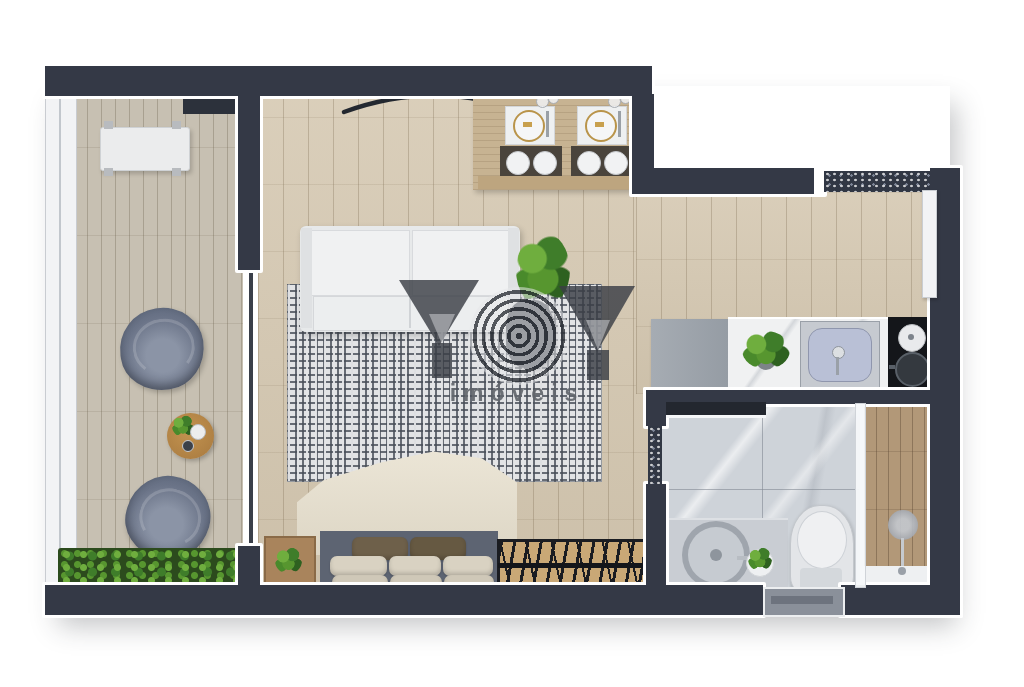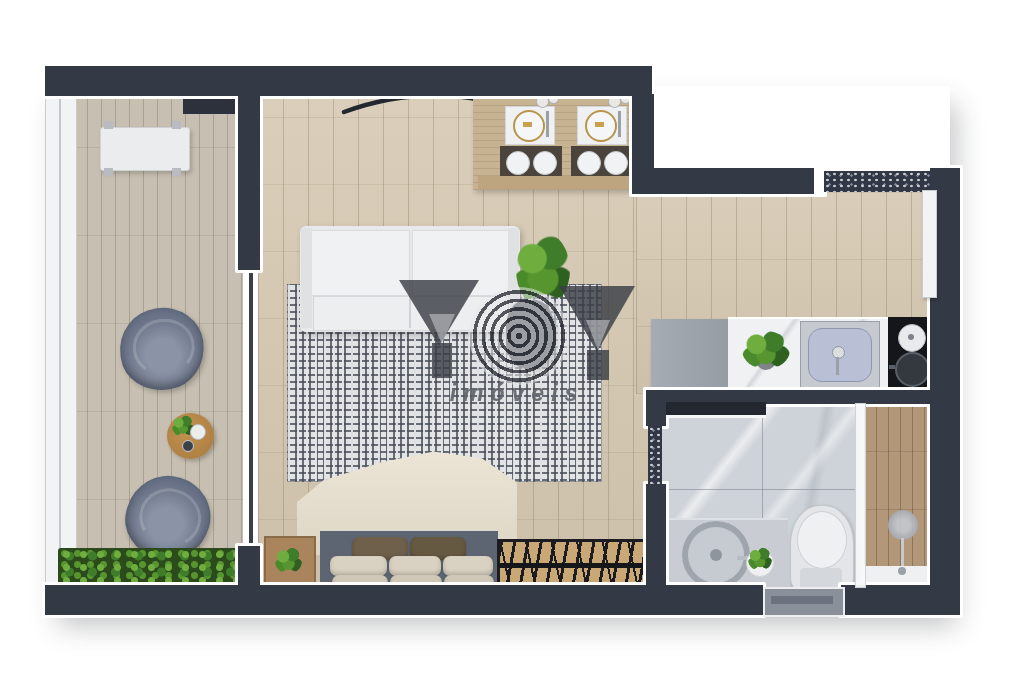--- a/index.html
+++ b/index.html
@@ -54,21 +54,21 @@
   .chair-in{position:absolute;left:16%;top:14%;width:66%;height:62%;border-radius:50%;
     border:3px solid rgba(255,255,255,.16);border-bottom-color:transparent;}
   .pillow{border-radius:7px;box-shadow:inset 0 -3px 4px rgba(0,0,0,.18), 0 1px 2px rgba(0,0,0,.2);}
   .circ{border-radius:50%;}
   .wm{pointer-events:none;}
   .wm-tri{clip-path:polygon(0 0,100% 0,50% 100%);background:rgba(58,62,70,.82);}
   .wm-notch{clip-path:polygon(0 0,100% 0,50% 100%);background:rgba(202,204,208,.55);}
   .wm-stem{background:rgba(58,62,70,.82);}
   .wm-o{border-radius:50%;background:repeating-radial-gradient(circle at 50% 50%,
     rgba(44,48,55,.8) 0 3.5px, rgba(230,231,233,.55) 3.5px 8.5px);}
-  .wm-text{font-weight:bold;font-size:23px;letter-spacing:7px;color:rgba(98,102,108,.92);text-align:center;font-style:italic;}
+  .wm-text{font-weight:bold;font-size:23px;letter-spacing:7px;color:rgba(98,102,108,.92);text-align:center;}
 </style>
 </head>
 <body>
 
 <div id="stage">
 
   <div class="ab" style="left:52px;top:86px;width:898px;height:522px;box-shadow:6px 18px 26px rgba(40,44,52,.28);"></div>
 
   <div id="floors">
     <div class="ab floor-balcony" style="left:73px;top:94px;width:170px;height:494px;"></div>

